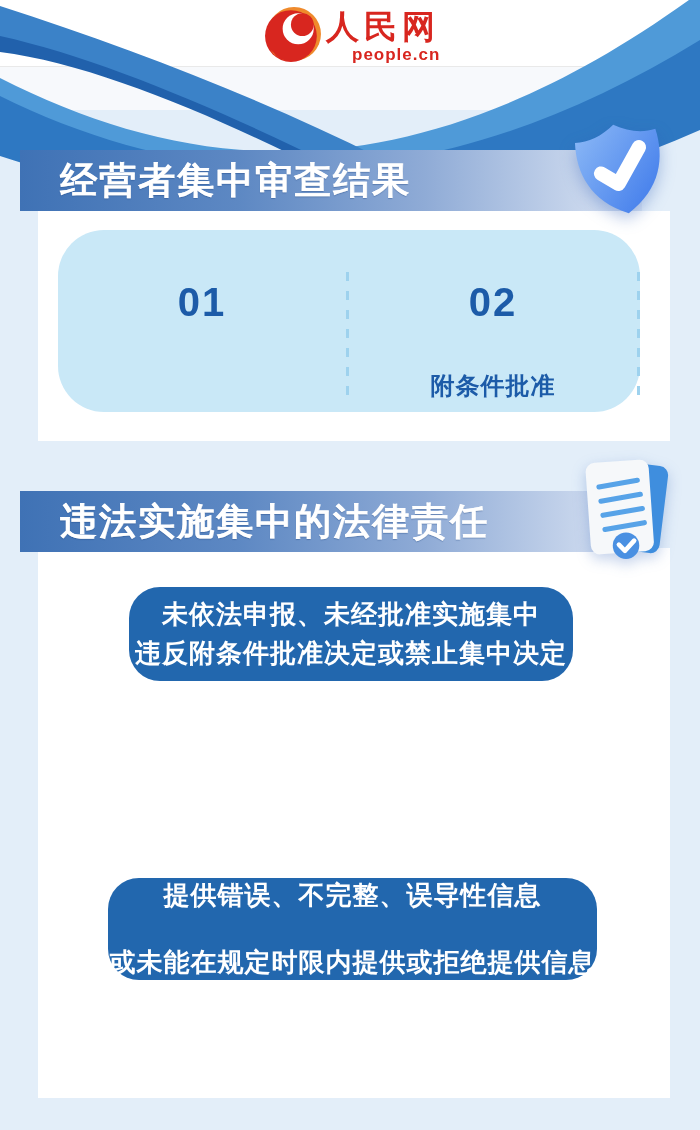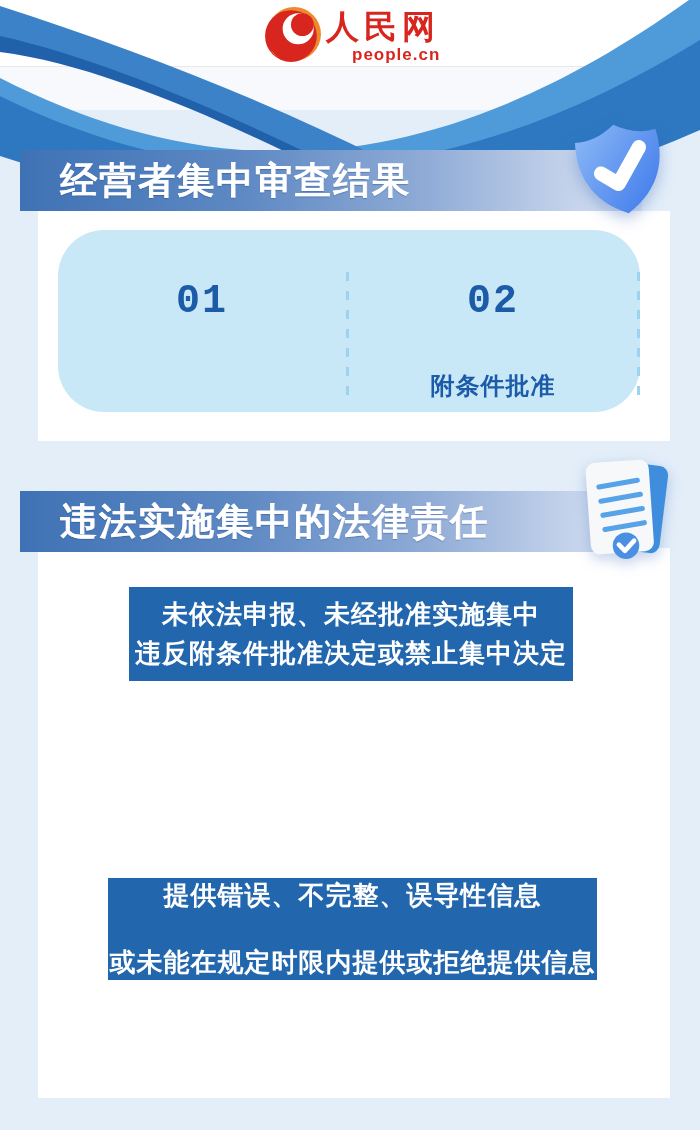--- a/index.html
+++ b/index.html
@@ -41,33 +41,33 @@
 
   
   .card{position:absolute;left:38px;width:632px;background:#ffffff;z-index:1;}
   .card1{top:211px;height:230px;}
   .result-box{
     position:absolute;left:20px;top:19px;width:582px;height:182px;
     background:#c9e8f7;border-radius:46px;
     display:flex;box-sizing:border-box;
   }
   .result-col{flex:1;display:flex;flex-direction:column;align-items:center;padding-top:52px;}
-  .result-number{color:#1c5ba8;font-size:40px;font-weight:800;line-height:40px;letter-spacing:2px;font-family:Liberation Mono, monospace;}
+  .result-number{color:#1c5ba8;font-size:40px;font-weight:800;line-height:40px;letter-spacing:2px;}
   .result-label{color:#1c5ba8;font-size:24px;font-weight:bold;margin-top:48px;letter-spacing:1px;}
   .result-divider{
     width:3px;height:130px;margin-top:42px;
     background:repeating-linear-gradient(to bottom,#9ed2ee 0 9px,transparent 9px 19px);
   }
 
   
   .card2{top:548px;height:550px;}
   .banner{
     position:absolute;background:#2267ae;color:#ffffff;
     display:flex;flex-direction:column;justify-content:center;align-items:center;
-    font-size:26px;font-weight:bold;line-height:39px;letter-spacing:1px;text-align:center;
+    font-size:26px;font-weight:bold;line-height:39px;letter-spacing:1px;text-align:center;border-radius:31px;
   }
   .banner1{left:91px;top:39px;width:444px;height:94px;}
   .banner2{left:70px;top:330px;width:489px;height:102px;gap:28px;}
 </style>
 </head>
 <body>
 
 <div id="page">
 
   <div class="top-white"></div>

